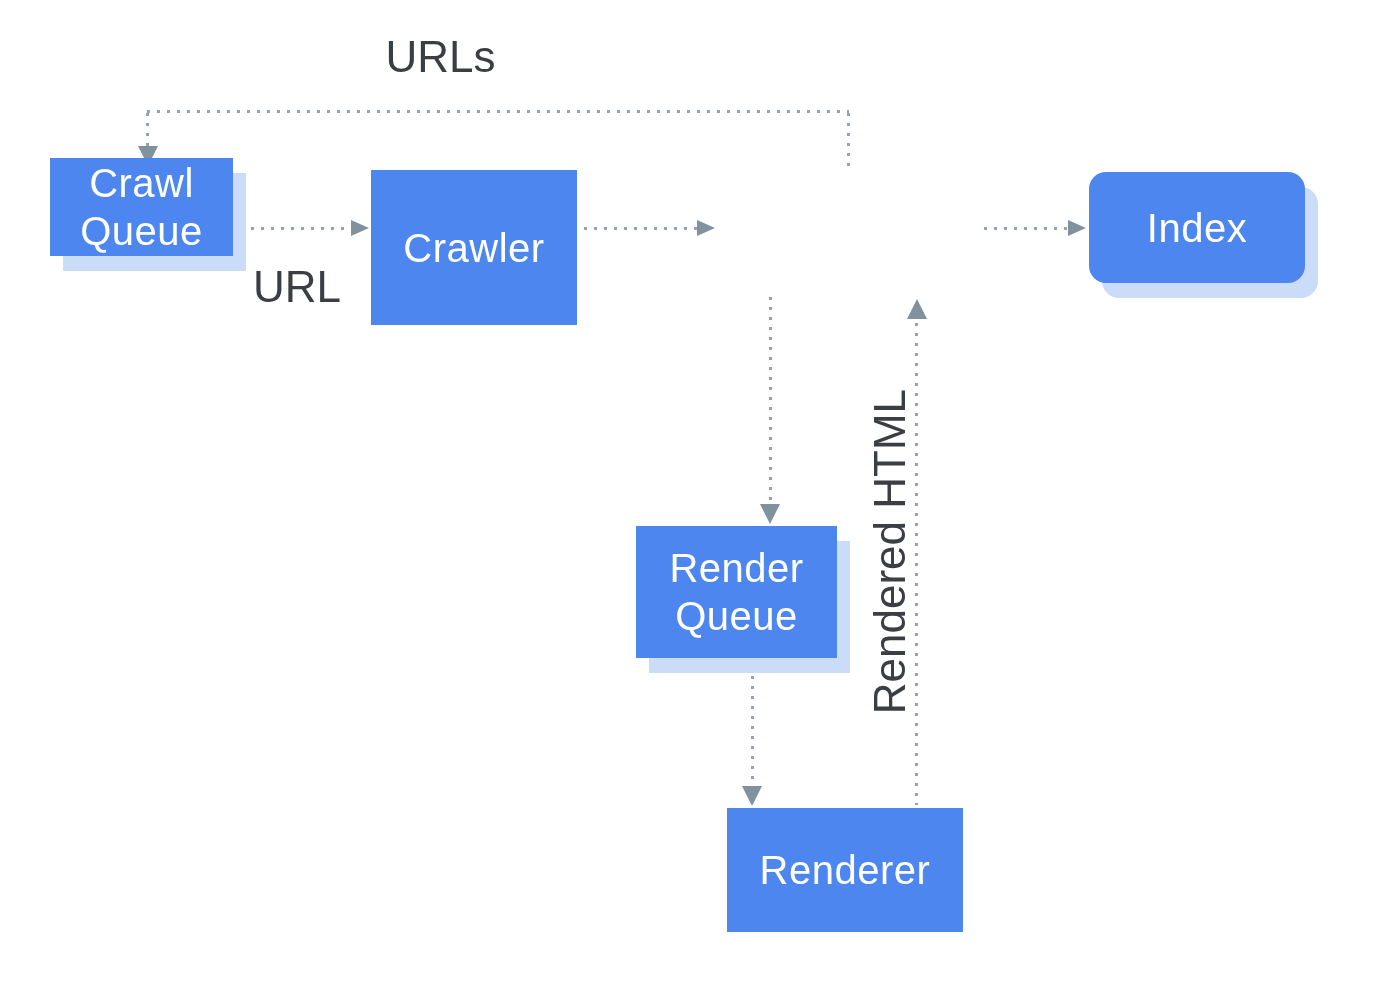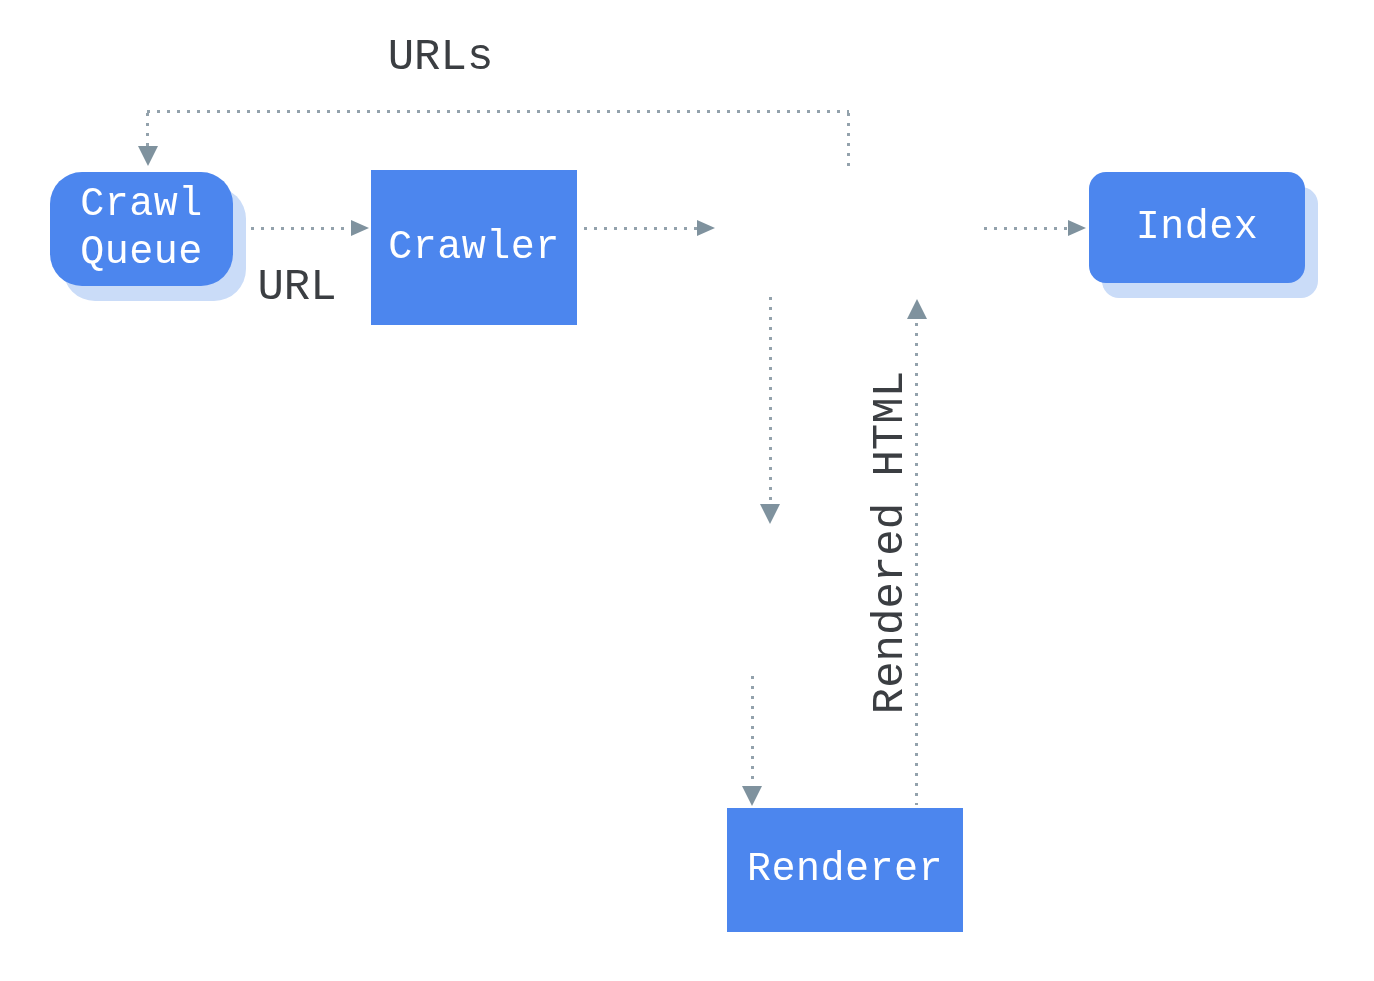--- a/index.html
+++ b/index.html
@@ -10,21 +10,21 @@
     --arrow:#7f929e;
     --label-text:#3b3e42;
     --bg:#ffffff;
   }
   html,body{margin:0;padding:0;background:var(--bg);}
   .stage{
     position:relative;
     width:1374px;height:981px;
     background:var(--bg);
     overflow:hidden;
-    font-family:Liberation Mono, monospace;
+    font-family:Liberation Sans, sans-serif;
   }
   
   .node{
     position:absolute;
     background:var(--node-fill);
     color:var(--node-text);
     display:flex;align-items:center;justify-content:center;
     text-align:center;
     font-size:40px;font-weight:500;line-height:1.2;
     letter-spacing:0.5px;
@@ -81,31 +81,34 @@
   <div class="dot-v" style="left:769px;top:297px;height:207px;"></div>
   <div class="arr arr-down" style="left:760px;top:504px;"></div>
 
   <div class="dot-v" style="left:751px;top:676px;height:110px;"></div>
   <div class="arr arr-down" style="left:742px;top:786px;"></div>
 
   <div class="arr arr-up" style="left:907px;top:299px;"></div>
   <div class="dot-v" style="left:915px;top:323px;height:482px;"></div>
   <div class="edge-label vertical" style="left:740px;top:540px;width:300px;">Rendered HTML</div>
 
-  <div class="node shadowed" style="left:50px;top:172px;width:183px;height:114px;border-radius:32px;">
+  <div class="node shadowed" style="left:50px;top:158px;width:183px;height:98px;">
     <span>Crawl Queue</span>
   </div>
 
   <div class="node" style="left:371px;top:170px;width:206px;height:155px;">
     <span>Crawler</span>
   </div>
 
 
   <div class="node shadowed" style="left:1089px;top:172px;width:216px;height:111px;border-radius:17px;">
     <span>Index</span>
   </div>
 
+  <div class="node shadowed" style="left:636px;top:526px;width:201px;height:132px;">
+    <span>Render Queue</span>
+  </div>
 
   <div class="node" style="left:727px;top:808px;width:236px;height:124px;">
     <span>Renderer</span>
   </div>
 
 </div>
 
 </body></html>

